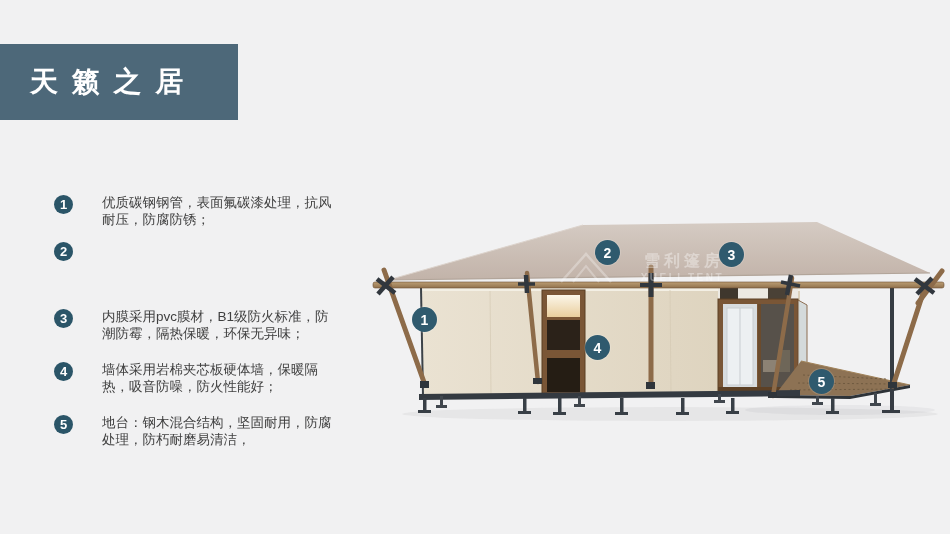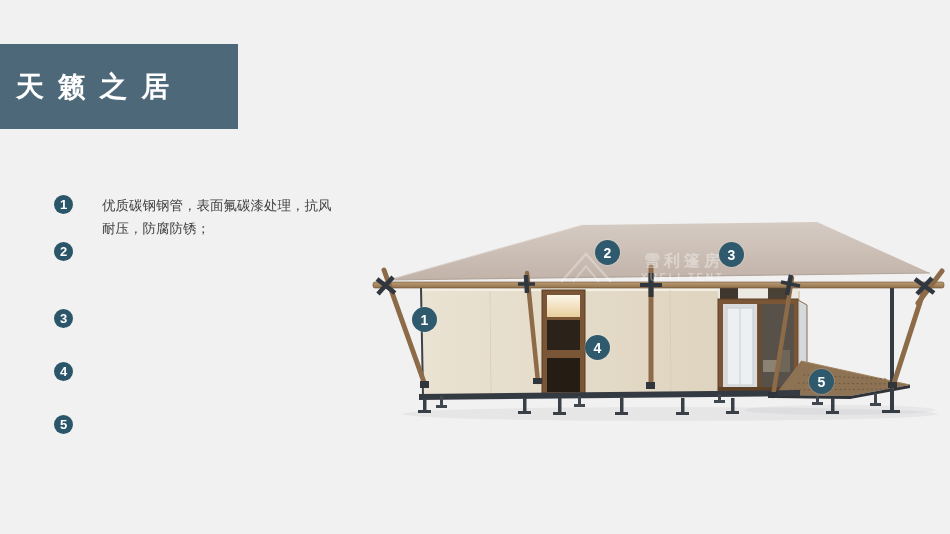--- a/index.html
+++ b/index.html
@@ -5,41 +5,41 @@
   * { margin:0; padding:0; box-sizing:border-box; }
   html,body { width:950px; height:534px; }
   body {
     font-family:"Liberation Sans","DejaVu Sans",sans-serif;
     background:#f1f1f2; position:relative; overflow:hidden;
   }
   .slide { position:absolute; inset:0; }
 
   
   .banner {
-    position:absolute; left:0; top:44px; width:238px; height:85px;
+    position:absolute; left:0; top:44px; width:238px; height:76px;
     background:#4d6879; display:flex; align-items:center;
-    padding-left:16px;
+    padding-left:30px;
   }
   .banner-title {
     color:#ffffff; font-size:28px; font-weight:bold; letter-spacing:3px;
     white-space:nowrap;
   }
 
   
   .feature { position:absolute; left:54px; width:310px; display:flex; }
   .f0{top:194px;} .f1{top:241px;} .f2{top:308px;} .f3{top:361px;} .f4{top:414px;}
   .fbadge {
     flex:0 0 19px; width:19px; height:19px; margin-top:1px;
     background:#2b5568; border-radius:50%;
     color:#fff; font-size:13px; font-weight:bold;
     display:flex; align-items:center; justify-content:center;
   }
   .ftext {
     margin-left:29px; width:240px;
-    font-size:13.5px; line-height:23px; color:#3f3f3f;
+    font-size:13.5px; line-height:17px; color:#3f3f3f;
   }
 
   
   .figure { position:absolute; left:370px; top:200px; width:580px; height:230px; }
   .figure svg { position:absolute; left:0; top:0; }
 
   .watermark {
     position:absolute; left:184px; top:50px; width:170px;
     display:flex; flex-direction:column; align-items:flex-end;
     pointer-events:none;
@@ -70,26 +70,29 @@
 
   <div class="feature f0">
     <div class="fbadge">1</div>
     <div class="ftext">优质碳钢钢管，表面氟碳漆处理，抗风耐压，防腐防锈；</div>
   </div>
   <div class="feature f1">
     <div class="fbadge">2</div>
   </div>
   <div class="feature f2">
     <div class="fbadge">3</div>
+    <div class="ftext">内膜采用pvc膜材，B1级防火标准，防潮防霉，隔热保暖，环保无异味；</div>
   </div>
   <div class="feature f3">
     <div class="fbadge">4</div>
+    <div class="ftext">墙体采用岩棉夹芯板硬体墙，保暖隔热，吸音防噪，防火性能好；</div>
   </div>
   <div class="feature f4">
     <div class="fbadge">5</div>
+    <div class="ftext">地台：钢木混合结构，坚固耐用，防腐处理，防朽耐磨易清洁，</div>
   </div>
 
   <div class="figure">
     <svg width="580" height="230" viewBox="0 0 580 230">
       <defs>
         <linearGradient id="roofg" x1="0" y1="0" x2="0" y2="1">
           <stop offset="0" stop-color="#d5cbc3"></stop>
             <stop offset="1" stop-color="#c2b3a9"></stop>
         </linearGradient>
         <linearGradient id="wallg" x1="0" y1="0" x2="1" y2="0">

